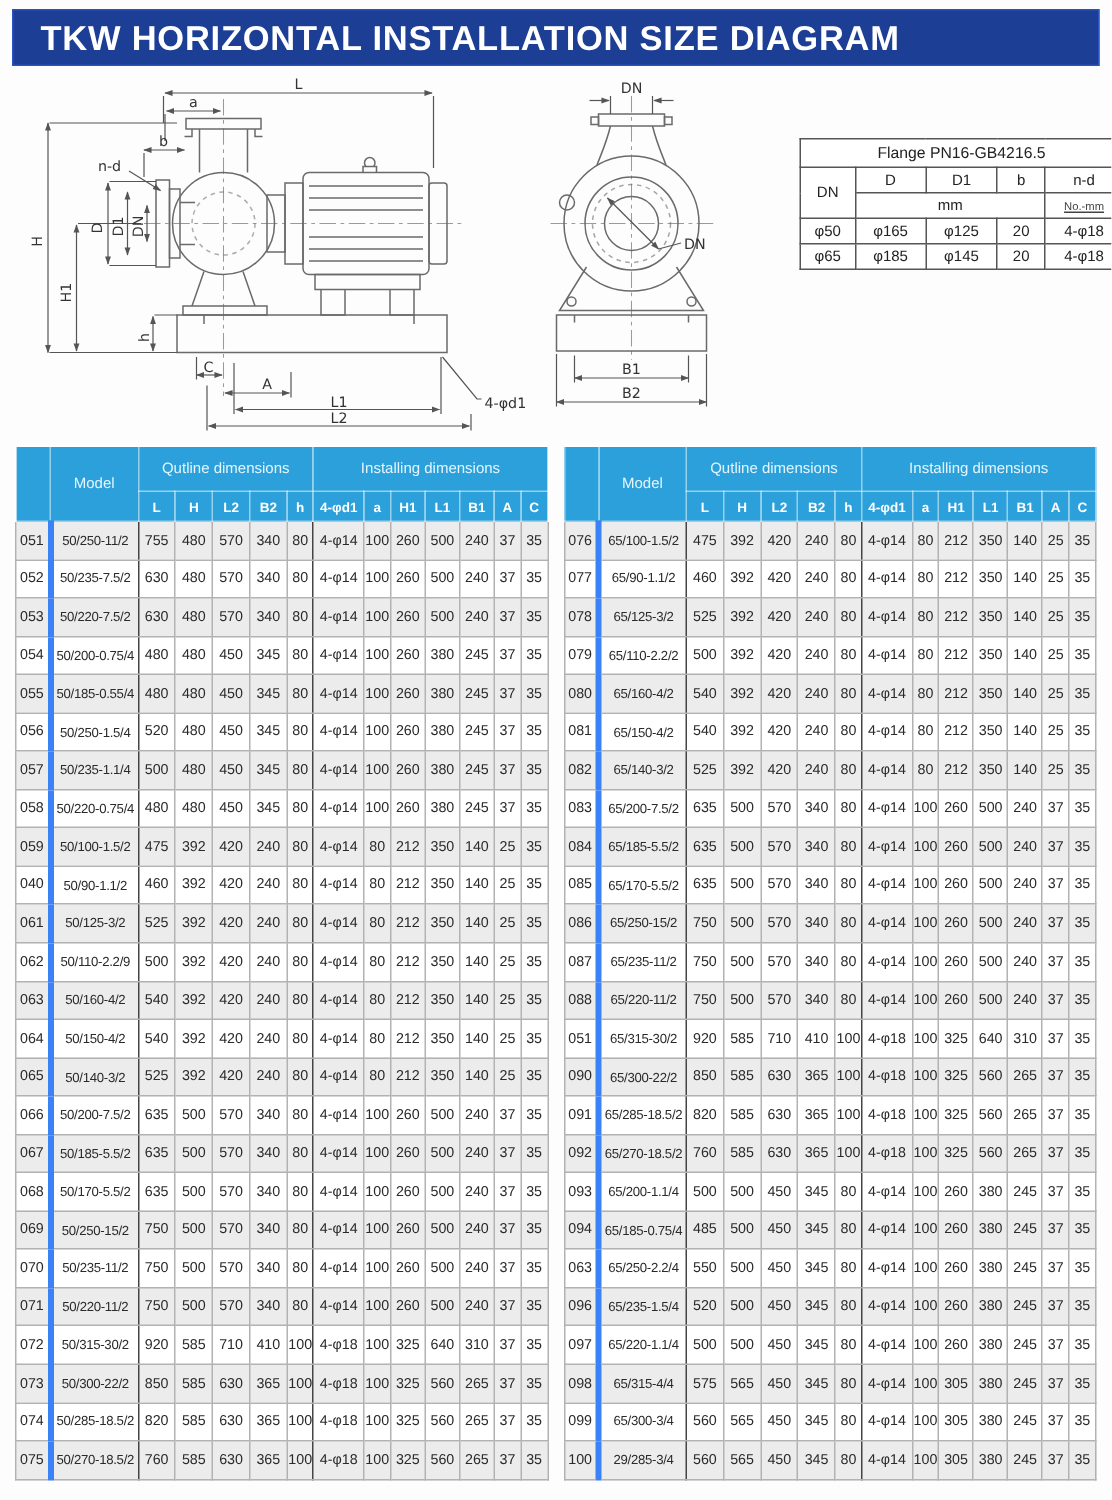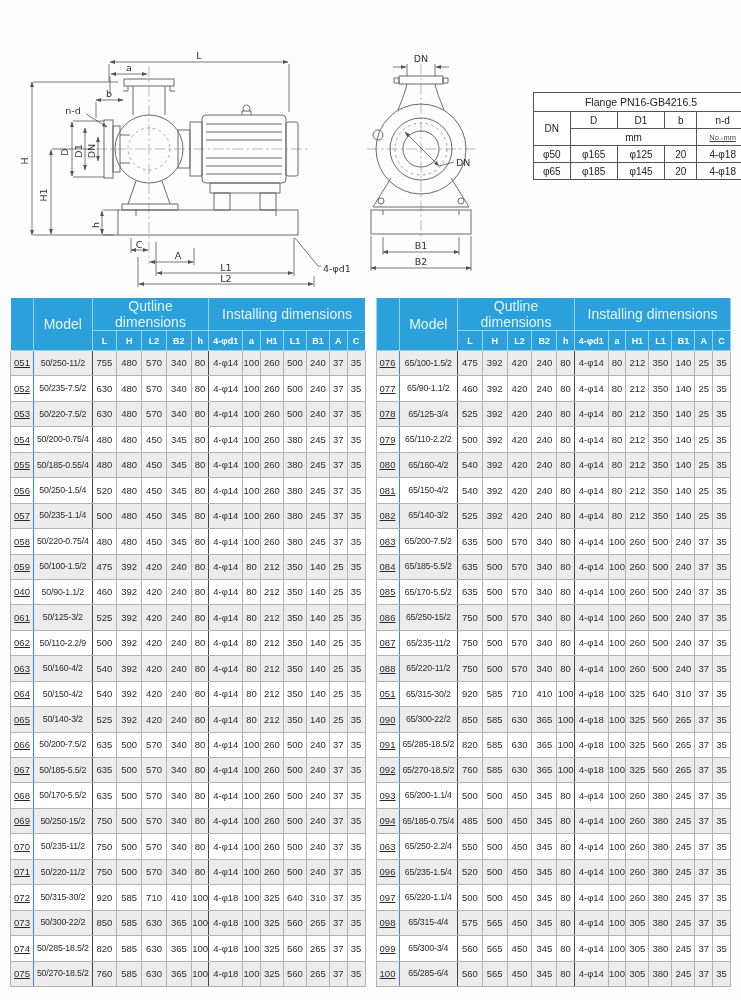--- a/index.html
+++ b/index.html
@@ -24,35 +24,36 @@
   .flange-table .ft-title{font-size:10.5px;height:16px;}
   .flange-table .ft-small{font-size:7.5px;color:#444;text-decoration:underline;}
   
   .tables-row{position:absolute;left:10px;top:297px;width:721px;height:690px;display:flex;gap:10px;}
   table.dim-table{border-collapse:collapse;table-layout:fixed;width:calc(50% - 5px);height:690px;
                   font-size:9.5px;color:#2a2a2a;background:#fff;border:1.6px solid #1a1a1a;}
   .dim-table thead th{background:#2ba0da;color:#fff;border:1px solid rgba(255,255,255,.5);
                       font-weight:normal;padding:0;}
   .dim-table thead tr.gr{height:30px;}
   .dim-table thead tr.sr{height:20px;}
-  .dim-table thead .group-h{font-size:14px;color:#e4f5fe;}
+  .dim-table thead .group-h{font-size:10px;color:#e4f5fe;}
   .dim-table thead .sub-h{font-size:9px;font-weight:bold;}
   .dim-table thead{border-bottom:1.4px solid #222;}
   .dim-table td{border:1px solid #b2b2b2;text-align:center;padding:0;line-height:1;white-space:nowrap;}
-  .dim-table td:nth-child(1){border-right:1px solid #3b82f6;text-decoration:underline;}
+  .dim-table td:nth-child(1){border-right:4px solid #3b82f6;}
   .dim-table td:nth-child(2){border-right:1px solid #444;font-size:8.8px;letter-spacing:-.2px;}
   .dim-table td:nth-child(7){border-right:1px solid #444;}
   .dim-table tbody tr:nth-child(odd){background:#ececec;}
   .dim-table tbody tr:nth-child(even){background:#ffffff;}
 </style>
 </head>
 <body>
 
 <div class="page">
 
+  <div class="title-bar">TKW HORIZONTAL INSTALLATION SIZE DIAGRAM</div>
 
   <div class="diagram-area">
 
     <svg class="svg-abs" style="left:18px;top:4px" width="335" height="242" viewBox="0 0 335 242">
       <defs>
         <marker id="ar" viewBox="0 0 10 10" refX="9" refY="5" markerWidth="7" markerHeight="7" orient="auto-start-reverse">
           <path d="M0,1.5 L10,5 L0,8.5 z" fill="#555"></path>
         </marker>
       </defs>
       <g>
@@ -718,21 +719,21 @@
             <td>4-φ14</td>
             <td>80</td>
             <td>212</td>
             <td>350</td>
             <td>140</td>
             <td>25</td>
             <td>35</td>
           </tr>
           <tr>
             <td>078</td>
-            <td>65/125-3/4</td>
+            <td>65/125-3/2</td>
             <td>525</td>
             <td>392</td>
             <td>420</td>
             <td>240</td>
             <td>80</td>
             <td>4-φ14</td>
             <td>80</td>
             <td>212</td>
             <td>350</td>
             <td>140</td>
@@ -1070,21 +1071,21 @@
             <td>4-φ14</td>
             <td>100</td>
             <td>305</td>
             <td>380</td>
             <td>245</td>
             <td>37</td>
             <td>35</td>
           </tr>
           <tr>
             <td>100</td>
-            <td>65/285-6/4</td>
+            <td>29/285-3/4</td>
             <td>560</td>
             <td>565</td>
             <td>450</td>
             <td>345</td>
             <td>80</td>
             <td>4-φ14</td>
             <td>100</td>
             <td>305</td>
             <td>380</td>
             <td>245</td>

